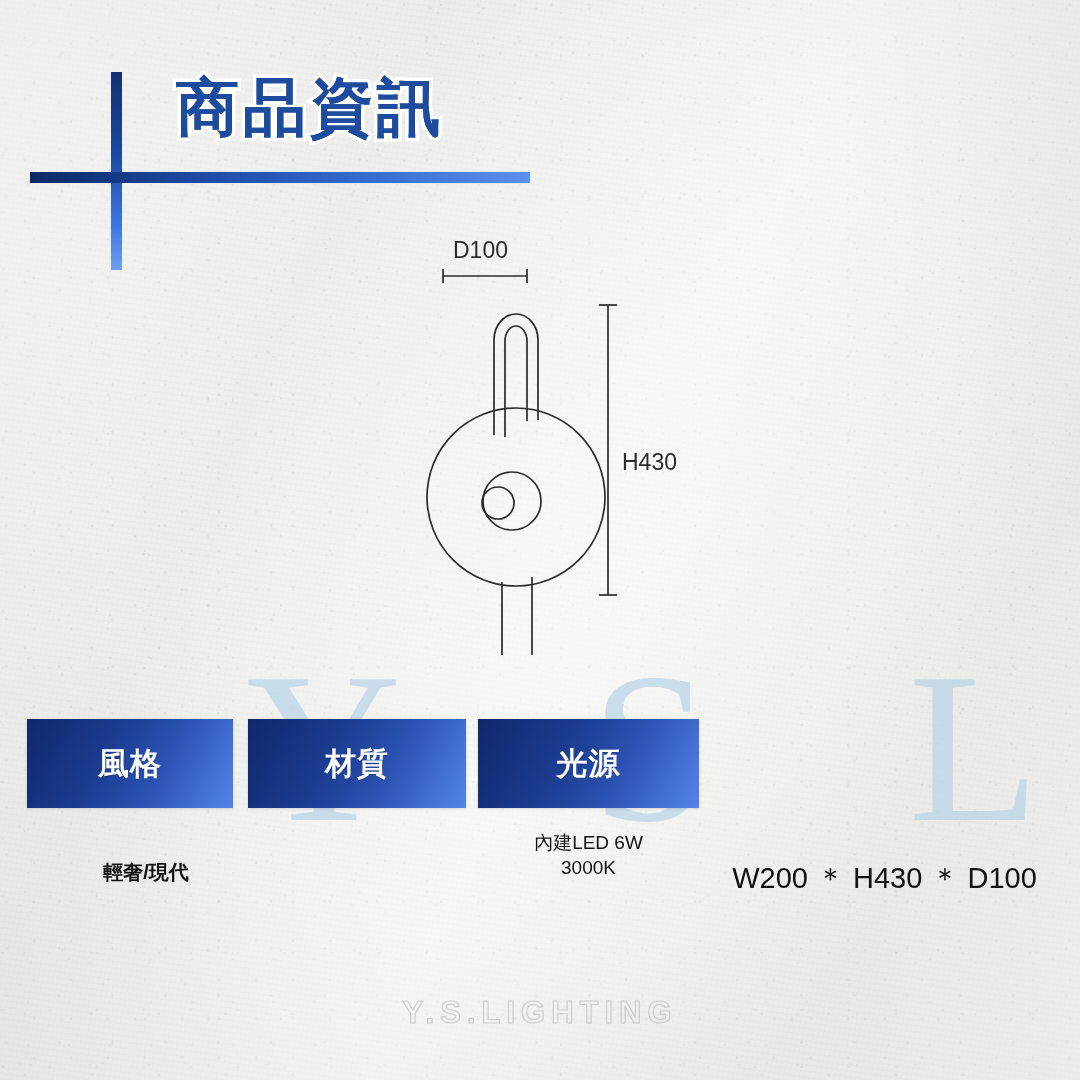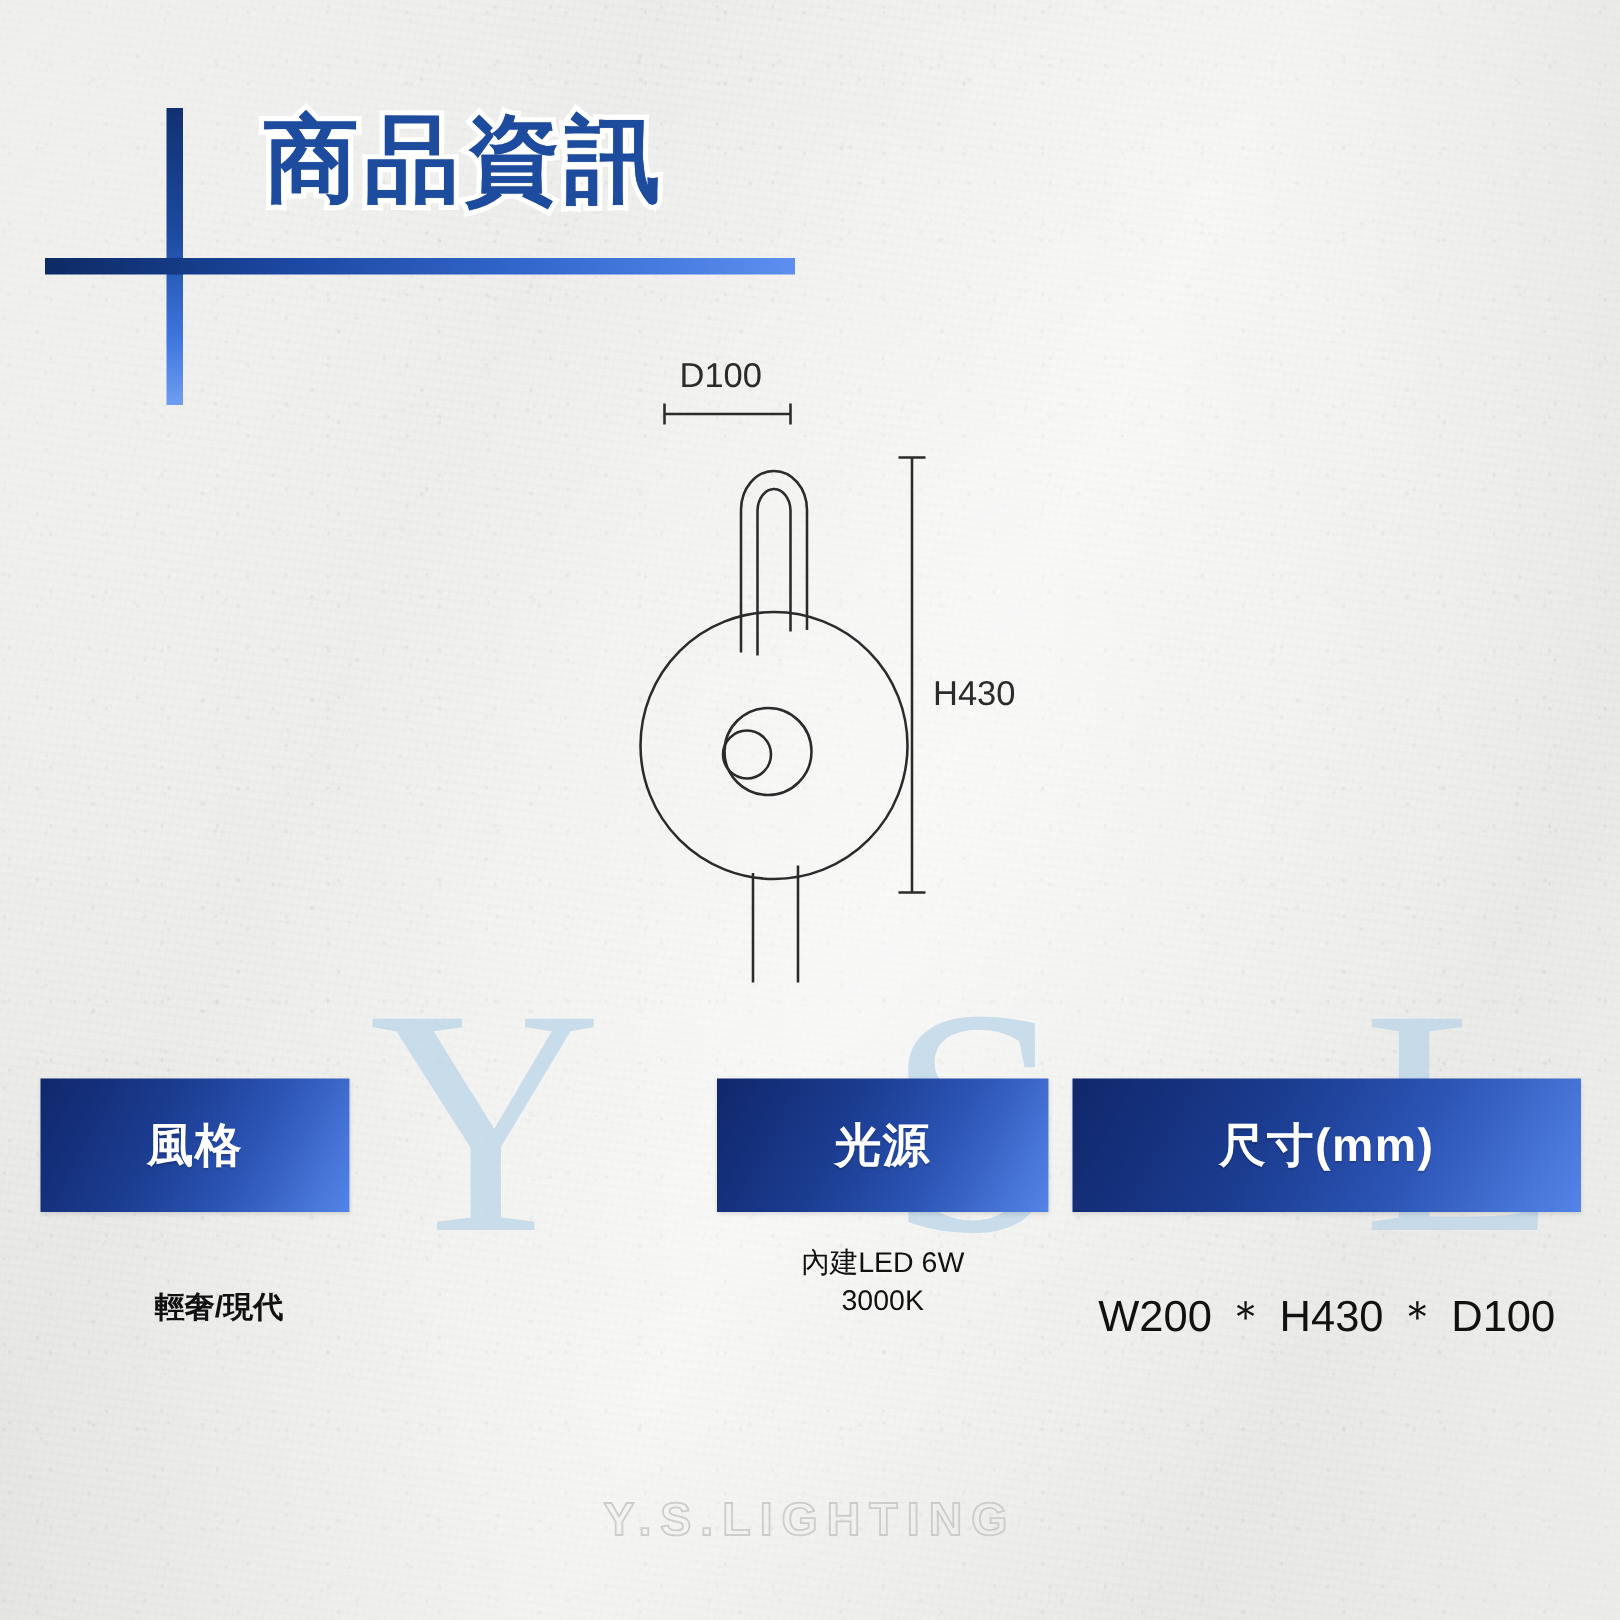--- a/index.html
+++ b/index.html
@@ -258,25 +258,25 @@
       <text x="43" y="33" font-family="Liberation Sans, sans-serif" font-size="23" fill="#2b2b2b">D100</text>
       <text x="65" y="493" font-family="Liberation Sans, sans-serif" font-size="23" fill="#2b2b2b">W200</text>
       <text x="212" y="245" font-family="Liberation Sans, sans-serif" font-size="23" fill="#2b2b2b">H430</text>
     </svg>
   </div>
 
   <div class="bars">
     <div class="bar bar-0">
       <span class="bar-label">風格</span>
     </div>
+    <div class="bar bar-1">
+      <span class="bar-label">材質</span>
+    </div>
     <div class="bar bar-2">
       <span class="bar-label">光源</span>
-    </div>
-    <div class="bar bar-3">
-      <span class="bar-label">尺寸(mm)</span>
     </div>
   </div>
 
   <div class="vals">
     <div class="val val-0">輕奢/現代</div>
     <div class="val val-2">內建LED 6W
 3000K</div>
     <div class="val val-3">W200 ＊ H430 ＊ D100</div>
   </div>
 

